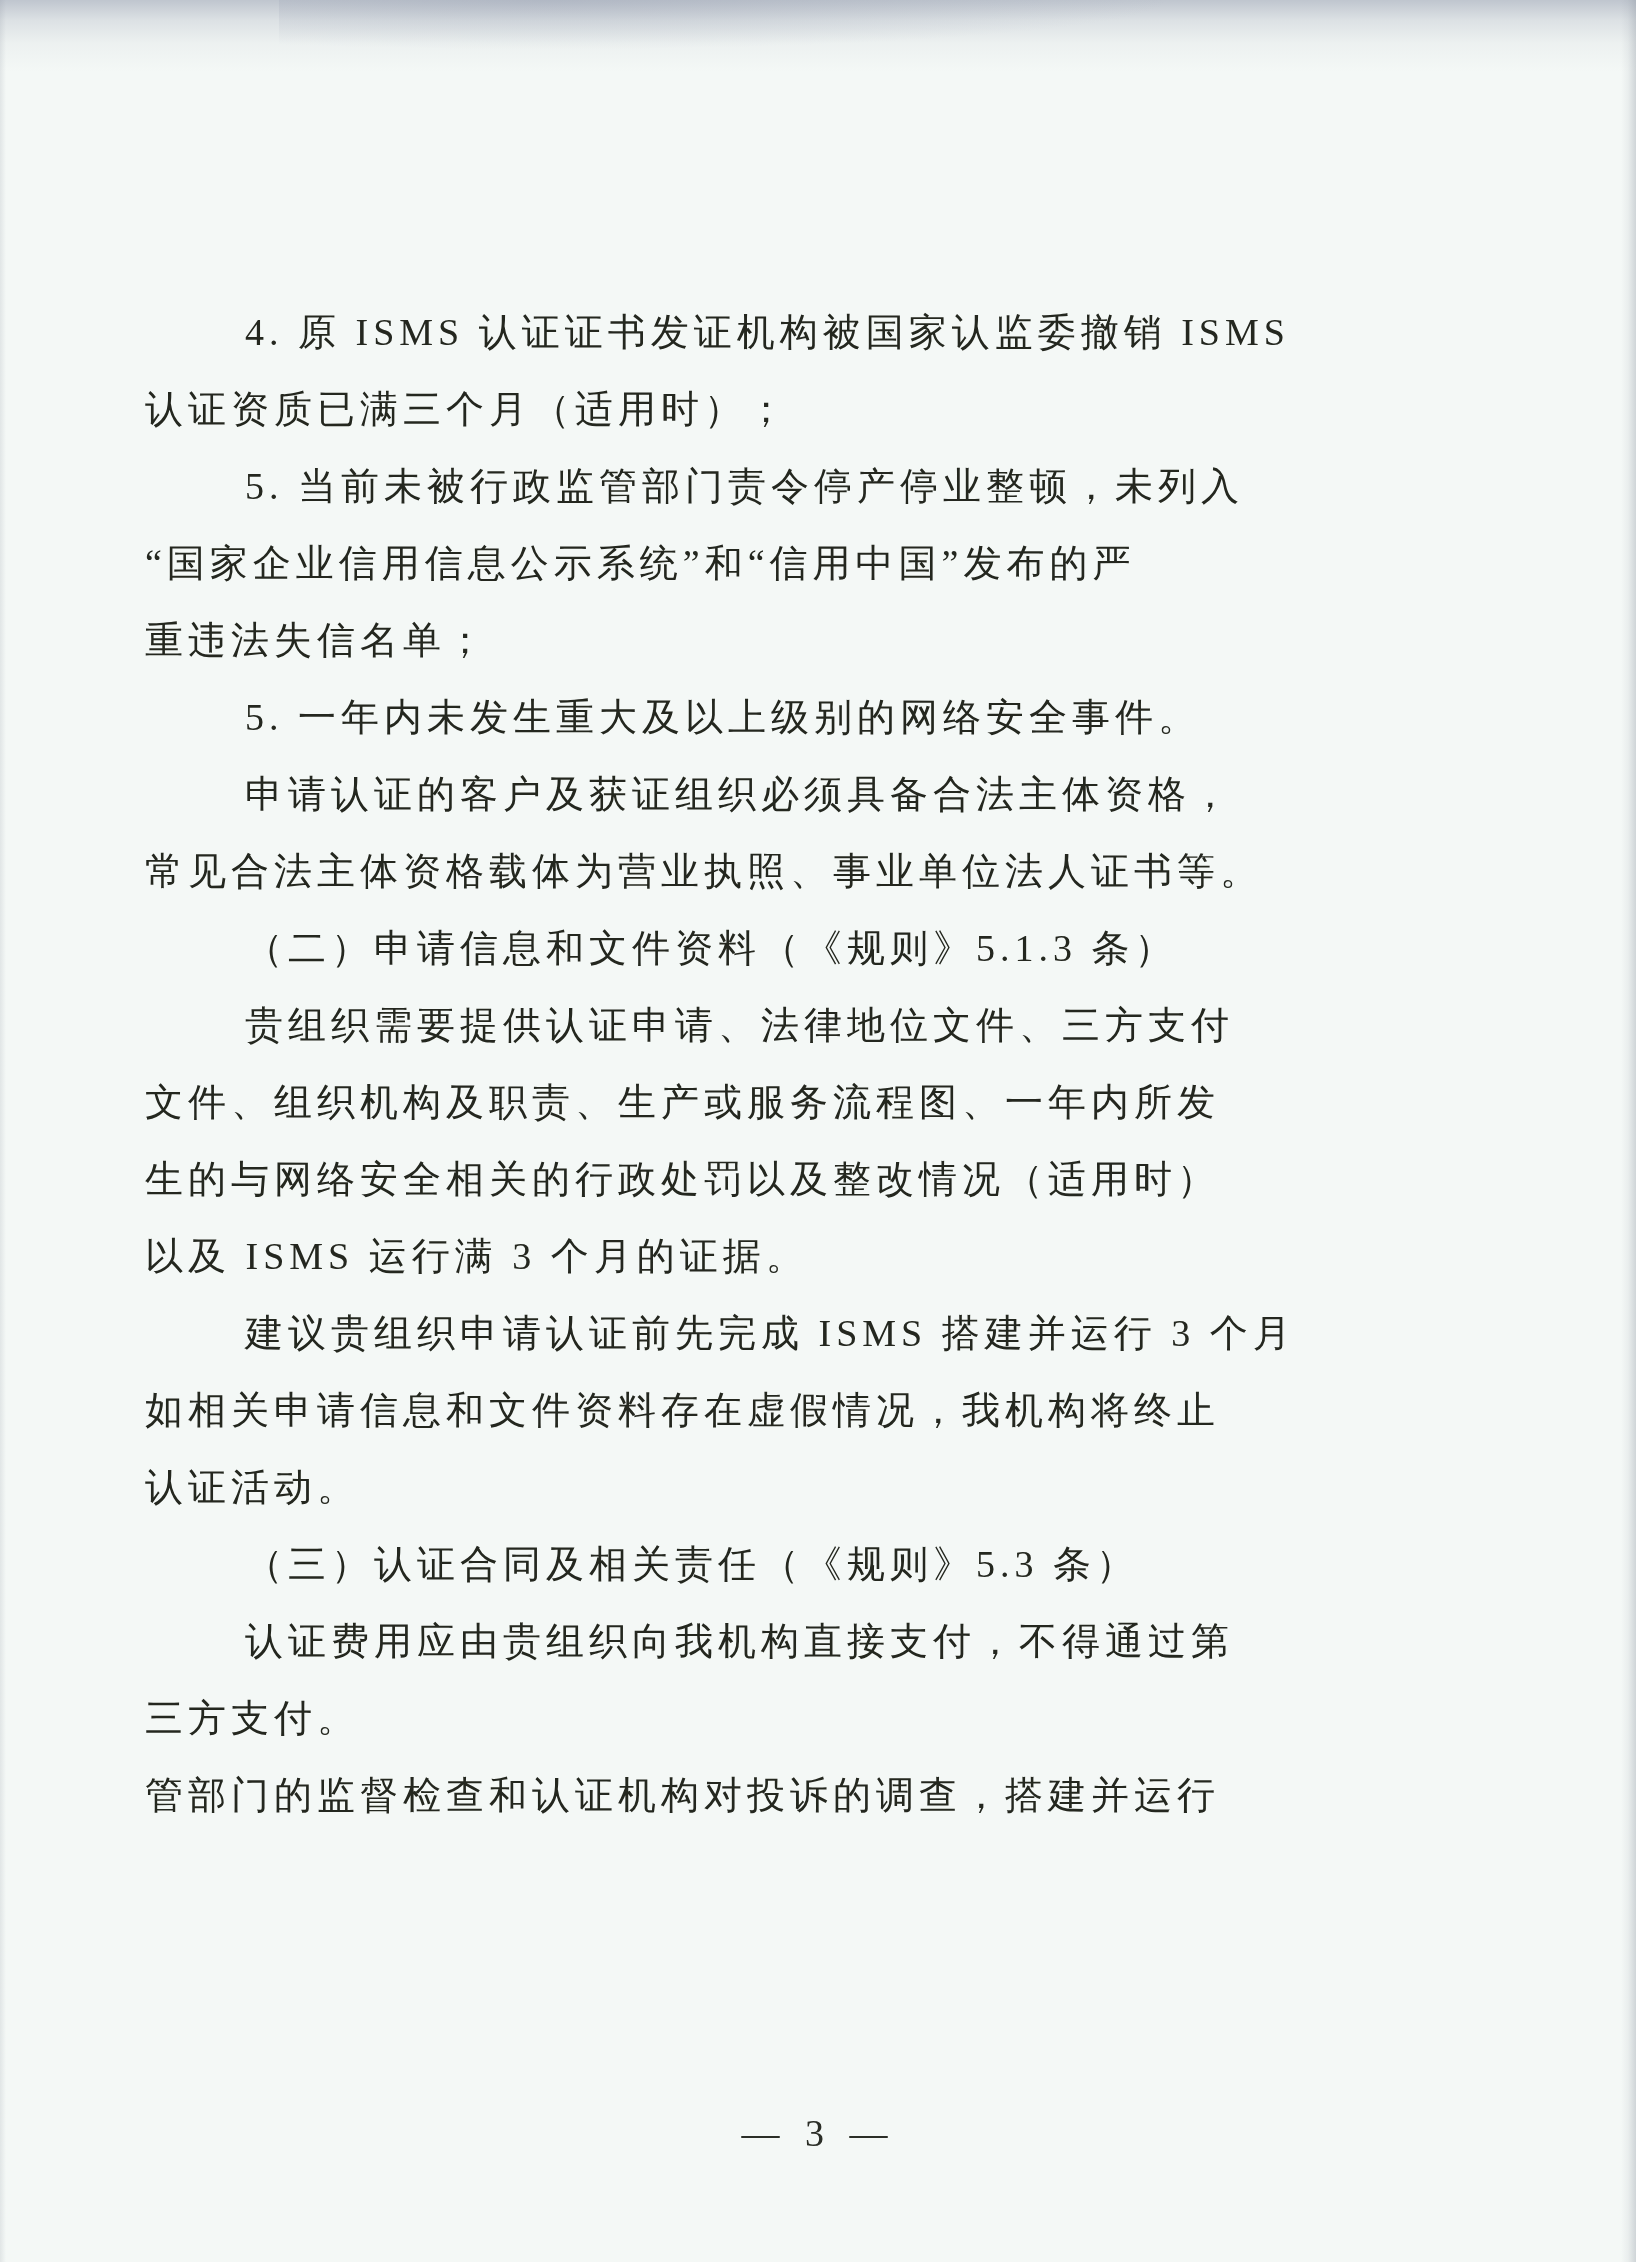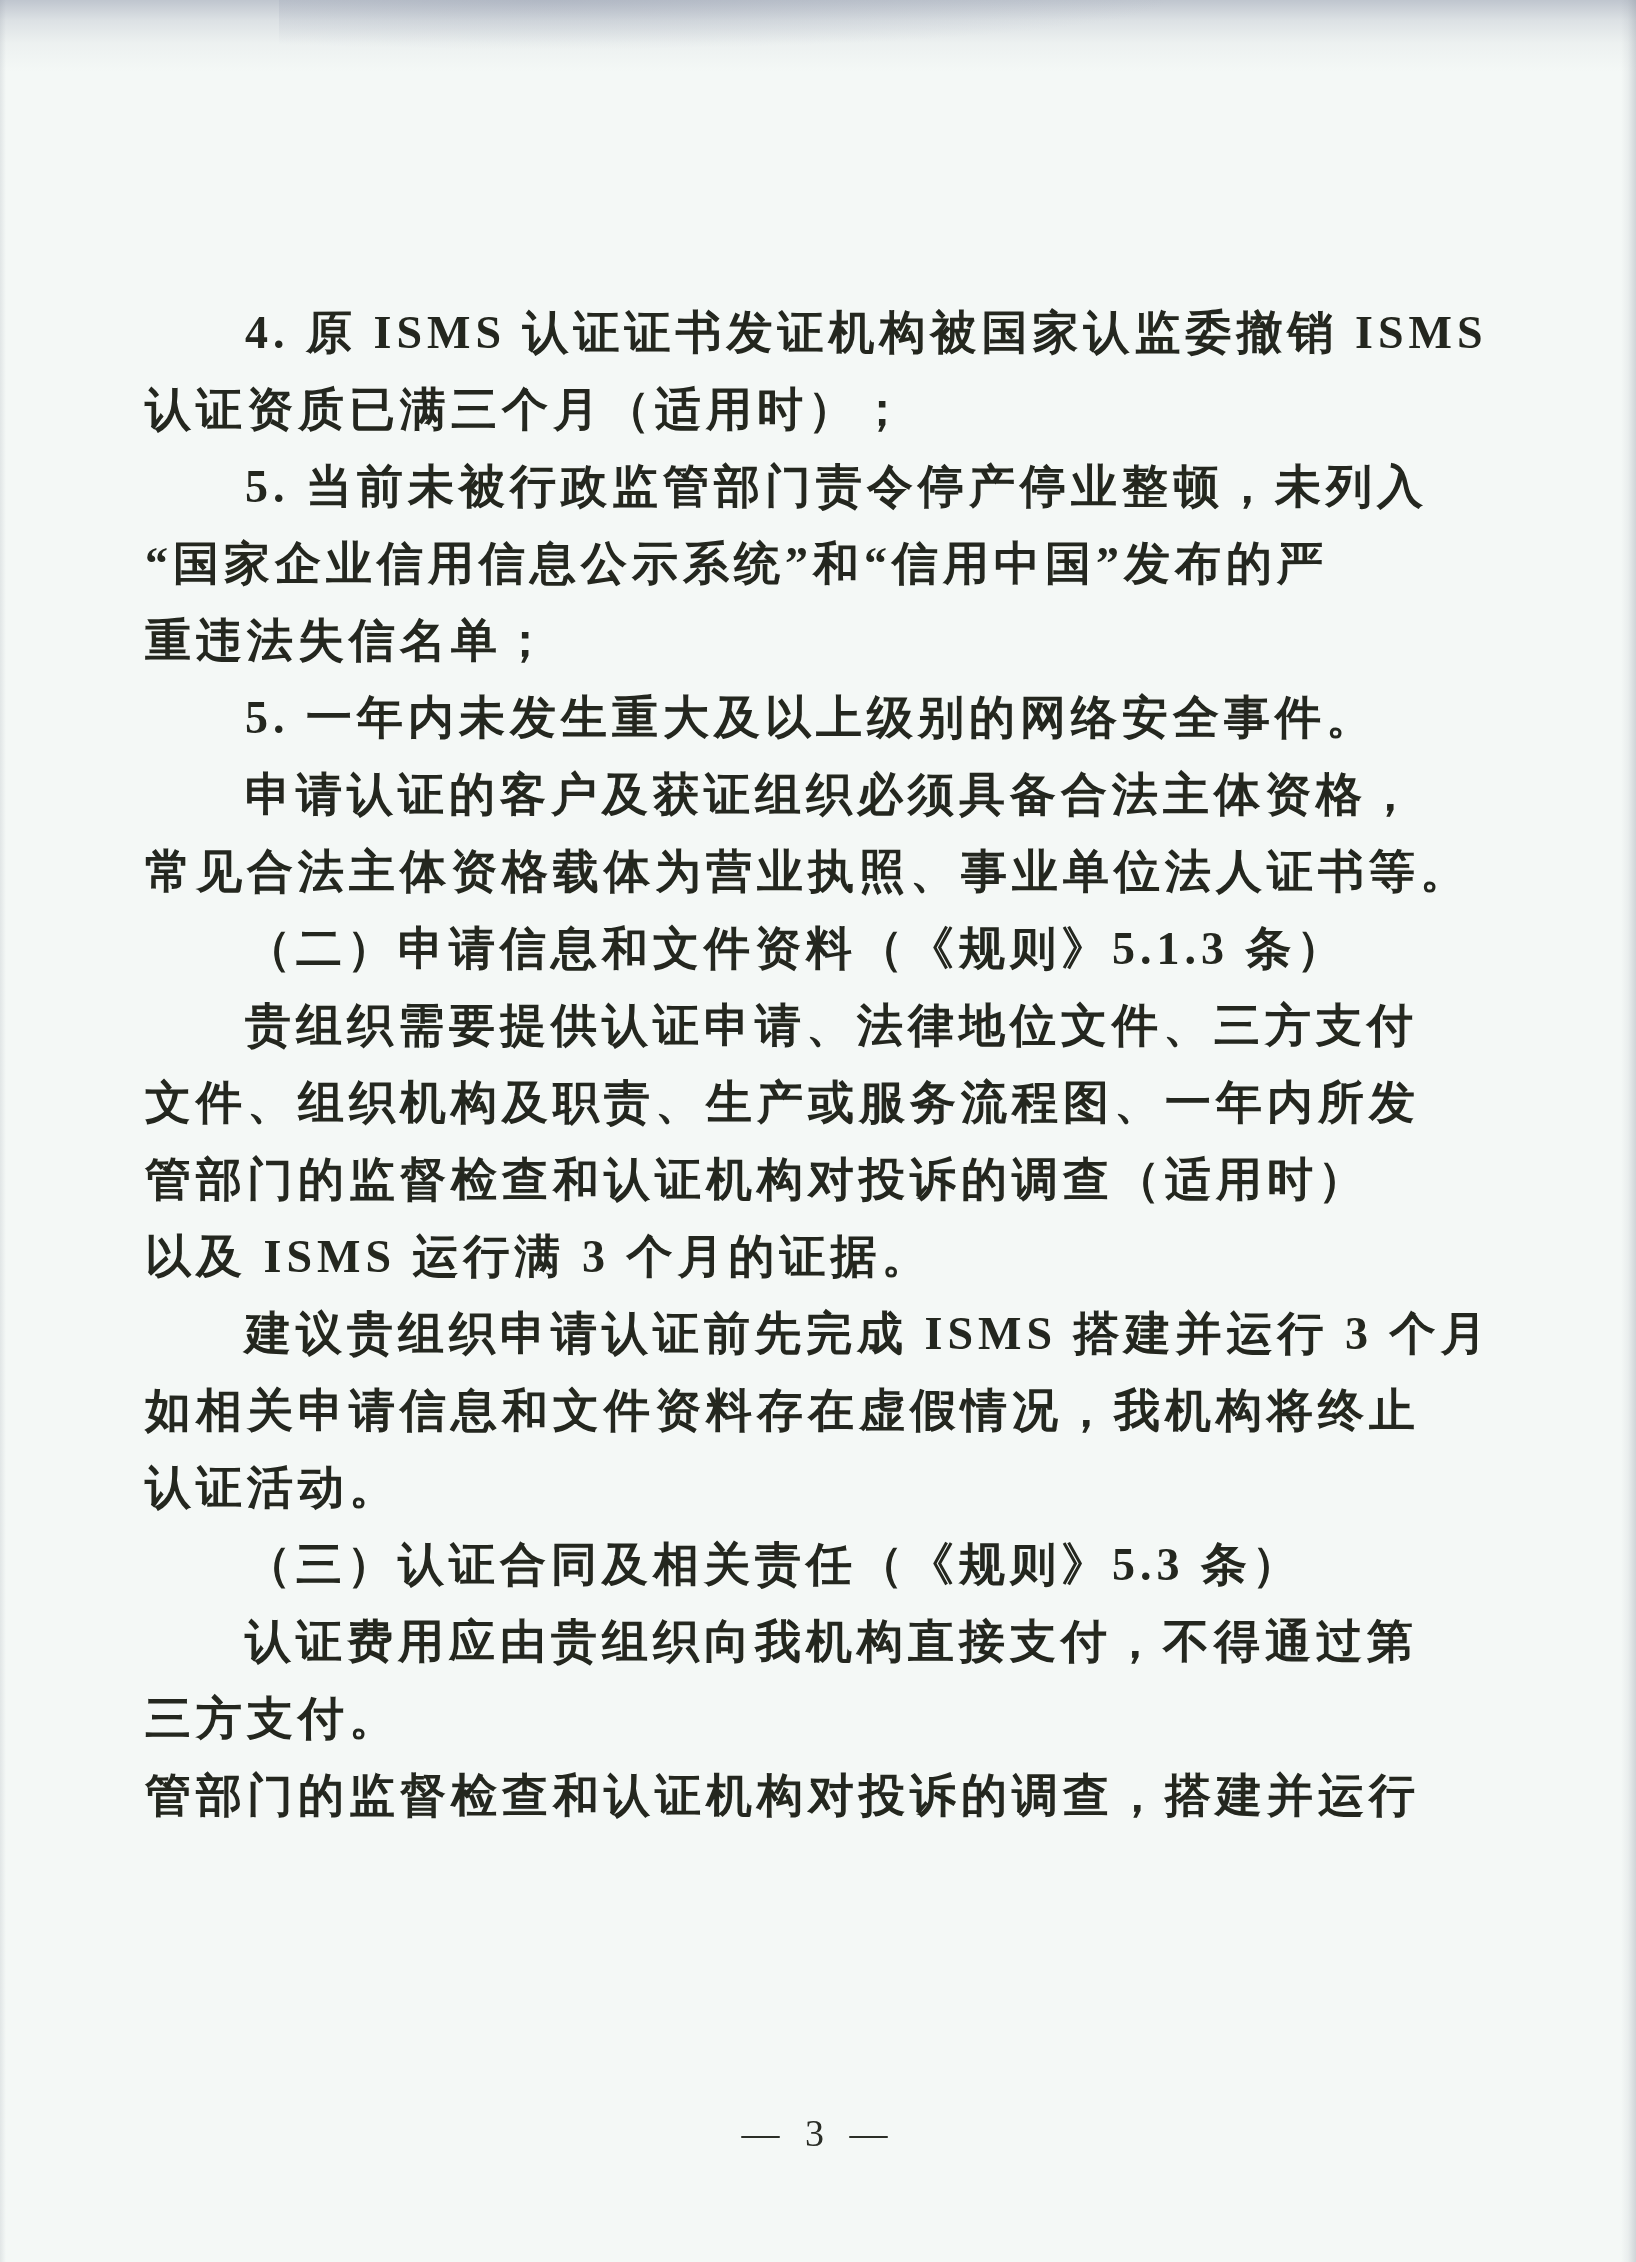--- a/index.html
+++ b/index.html
@@ -51,22 +51,22 @@
   
   .textblock {
     position: absolute;
     left: 145px;
     top: 294px;
     width: 1294px;
   }
   .line {
     height: 77px;
     line-height: 77px;
-    font-size: 46px;
-    font-weight: 700;
+    font-size: 38px;
+    font-weight: 400;
     letter-spacing: 5px;
     white-space: nowrap;
     color: #24271f;
   }
   .line.indent {
     padding-left: 100px;
   }
   .pagenum {
     position: absolute;
     top: 2111px;
@@ -92,21 +92,21 @@
     <div class="line">认证资质已满三个月（适用时）；</div>
     <div class="line indent">5.  当前未被行政监管部门责令停产停业整顿，未列入</div>
     <div class="line">“国家企业信用信息公示系统”和“信用中国”发布的严</div>
     <div class="line">重违法失信名单；</div>
     <div class="line indent">5.  一年内未发生重大及以上级别的网络安全事件。</div>
     <div class="line indent">申请认证的客户及获证组织必须具备合法主体资格，</div>
     <div class="line">常见合法主体资格载体为营业执照、事业单位法人证书等。</div>
     <div class="line indent">（二）申请信息和文件资料（《规则》5.1.3 条）</div>
     <div class="line indent">贵组织需要提供认证申请、法律地位文件、三方支付</div>
     <div class="line">文件、组织机构及职责、生产或服务流程图、一年内所发</div>
-    <div class="line">管部门的监督检查和认证机构对投诉的调查（适用时）</div>
+    <div class="line">生的与网络安全相关的行政处罚以及整改情况（适用时）</div>
     <div class="line">以及 ISMS 运行满 3 个月的证据。</div>
     <div class="line indent">建议贵组织申请认证前先完成 ISMS 搭建并运行 3 个月</div>
     <div class="line">如相关申请信息和文件资料存在虚假情况，我机构将终止</div>
     <div class="line">认证活动。</div>
     <div class="line indent">（三）认证合同及相关责任（《规则》5.3 条）</div>
     <div class="line indent">认证费用应由贵组织向我机构直接支付，不得通过第</div>
     <div class="line">三方支付。</div>
     <div class="line">管部门的监督检查和认证机构对投诉的调查，搭建并运行</div>
   </div>
 

